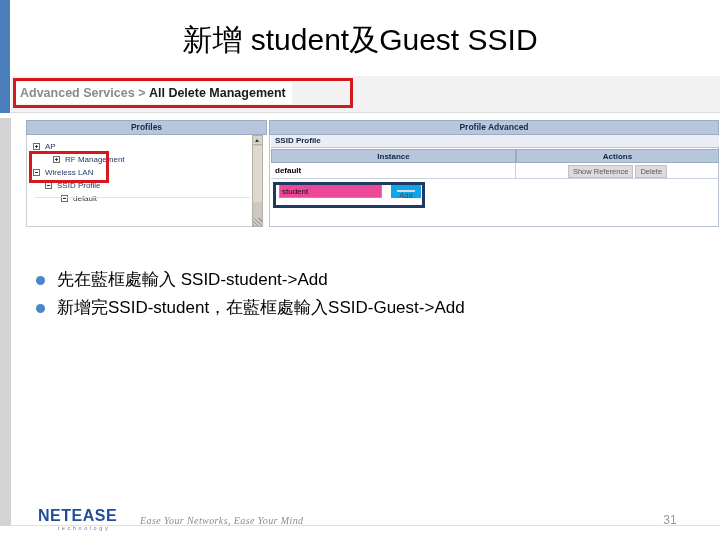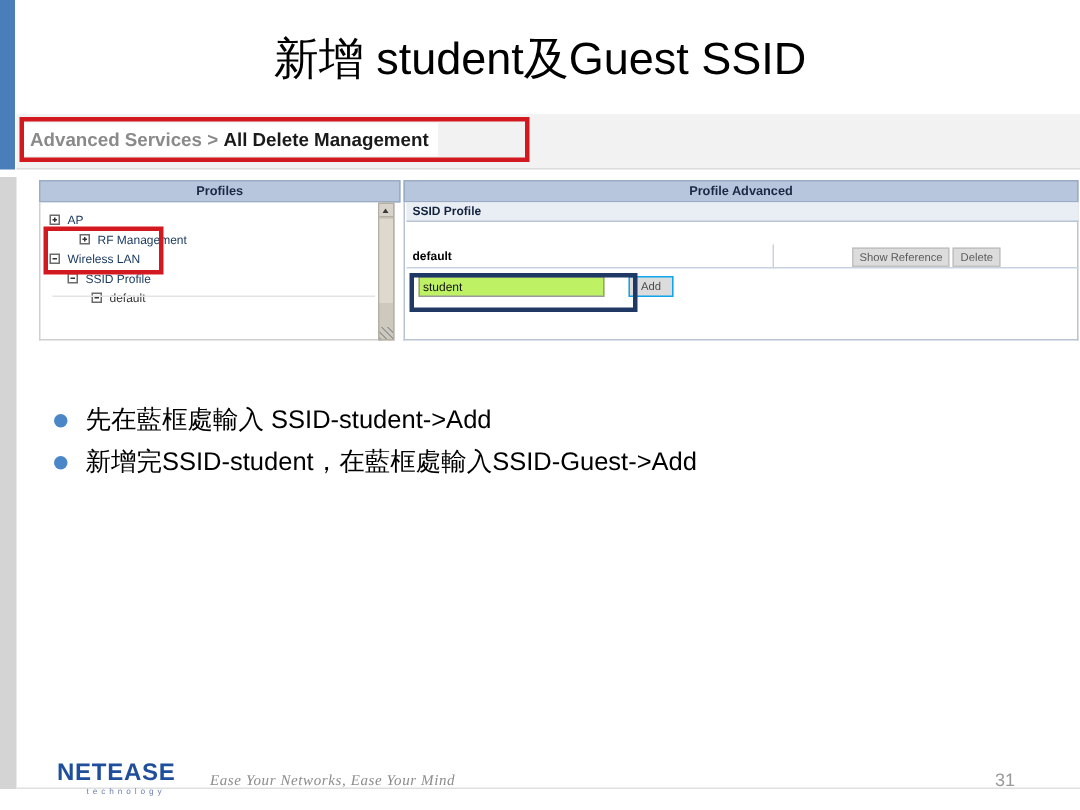--- a/index.html
+++ b/index.html
@@ -120,29 +120,29 @@
   .td.actions{left:245px;width:203px;text-align:center;}
   .ghost-btn{
     display:inline-block;background:#dcdcdc;border:1px solid #c2c2c2;
     font-size:7.5px;color:#5b5b5b;padding:1px 4px;margin:1px 1px 0 1px;line-height:9px;
     box-sizing:border-box;vertical-align:middle;
   }
 
   
   .add-row{position:absolute;left:9px;top:49px;width:150px;height:16px;}
   .add-input{
-    position:absolute;left:0;top:0;width:124px;height:14px;
-    background:#bef264;border:1px solid #9a9a9a;box-sizing:border-box;
+    position:absolute;left:0;top:0;width:103px;height:14px;
+    background:#ec4899;border:1px solid #9a9a9a;box-sizing:border-box;
     font-size:8px;color:#111;line-height:12px;padding-left:2px;
     font-family:"Liberation Sans",sans-serif;
   }
   .add-btn{
     position:absolute;left:112px;top:0;width:30px;height:14px;
-    background:#dcdcdc;border:1px solid #0ea5e9;box-sizing:border-box;
-    font-size:7.5px;color:#4c4c4c;text-align:center;line-height:12px;margin-left:28px;
+    background:#dcdcdc;border:6px solid #0ea5e9;box-sizing:border-box;
+    font-size:7.5px;color:#4c4c4c;text-align:center;line-height:12px;
   }
   .add-bluebox{
     position:absolute;left:262px;top:106px;width:152px;height:26px;
     border:3px solid #1f3864;box-sizing:border-box;
   }
 
   
   .bullets{position:absolute;left:30px;top:266px;width:670px;}
   .bullet{position:relative;padding-left:27px;font-size:17px;color:#000;line-height:28px;white-space:nowrap;}
   .bullet .dot{
@@ -217,20 +217,24 @@
       <div class="tree-scroll-up"></div>
       <div class="tree-scroll-thumb"></div>
       <div class="tree-grip"></div>
     </div>
 
     <div class="tree-redbox"></div>
 
     <div class="det-panel">
       <div class="det-title">SSID Profile</div>
 
+      <div class="det-thead">
+        <div class="th instance">Instance</div>
+        <div class="th actions">Actions</div>
+      </div>
 
       <div class="det-row">
         <div class="td instance">default</div>
         <div class="td actions">
           <span class="ghost-btn">Show Reference</span><span class="ghost-btn">Delete</span>
         </div>
       </div>
 
       <div class="add-row">
         <input class="add-input" type="text" value="student" style="">

